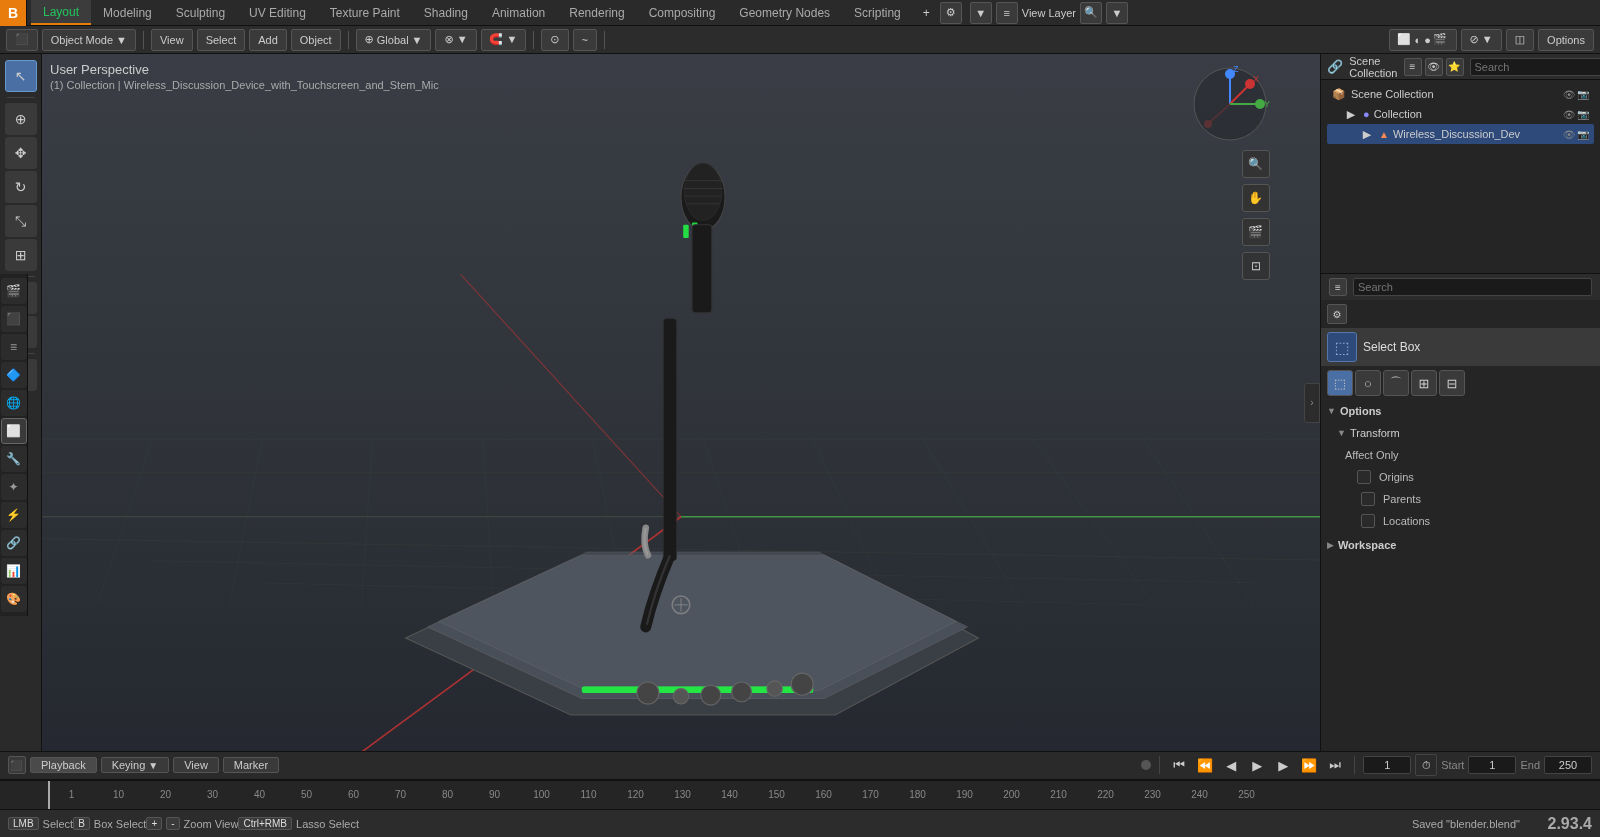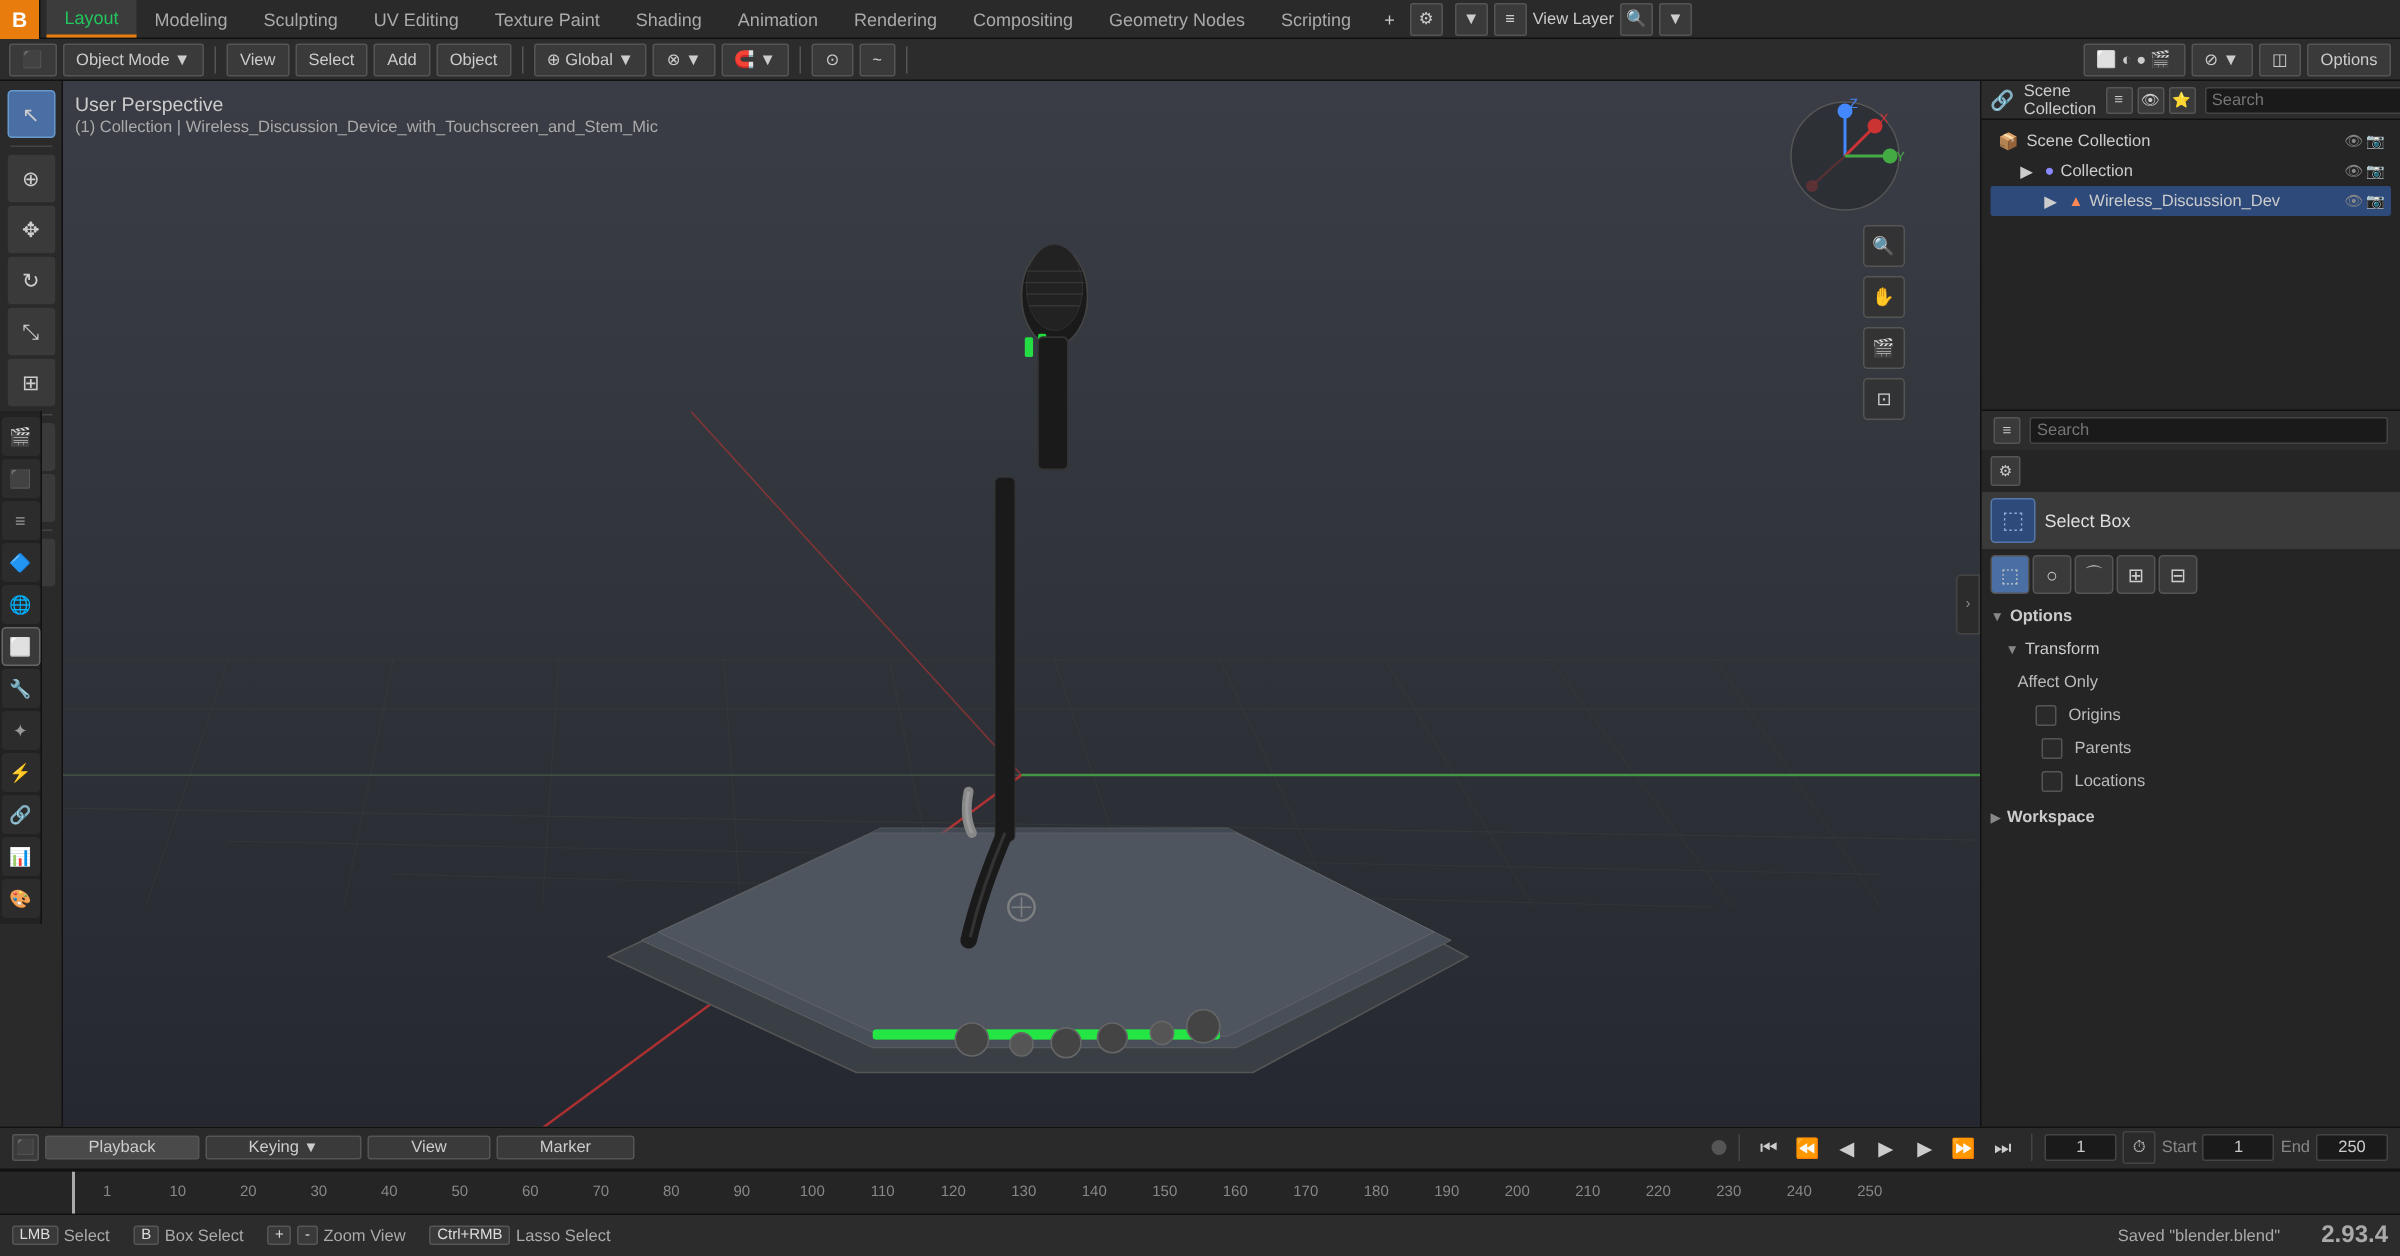--- a/index.html
+++ b/index.html
@@ -341,21 +341,21 @@
 
     .workspace-row {
       height: 26px;
       display: flex;
       align-items: center;
       padding: 0 6px;
       cursor: pointer;
     }
     .timeline-tab {
       height: 16px;
-      padding: 0 28px;
+      padding: 0 10px;
       background: #3a3a3a;
       border: 1px solid #555;
       border-radius: 2px;
       cursor: pointer;
       font-size: 11px;
       color: #ccc;
       display: flex; align-items: center;
     }
     .timeline-tab.active { background: #4a4a4a; }
 
@@ -382,21 +382,20 @@
     }
 
     
     .status-bar {
       height: 28px;
       background: #2c2c2c;
       border-top: 1px solid #111;
       display: flex;
       align-items: center;
       padding: 0 8px;
-      gap: 16px;
       position: absolute;
       bottom: 0;
       left: 0;
       right: 0;
     }
     .status-item {
       display: flex;
       align-items: center;
       gap: 4px;
       font-size: 11px;

